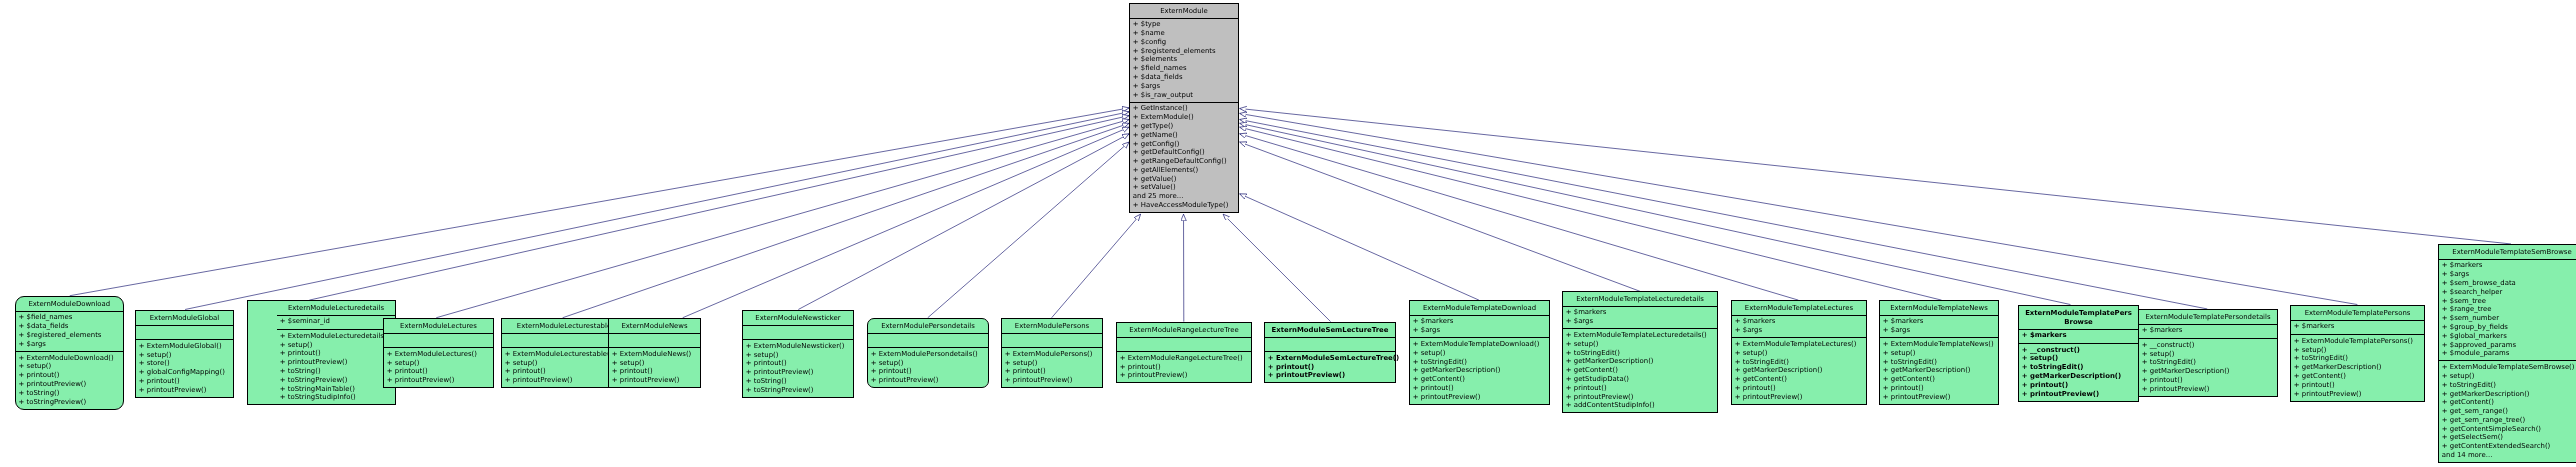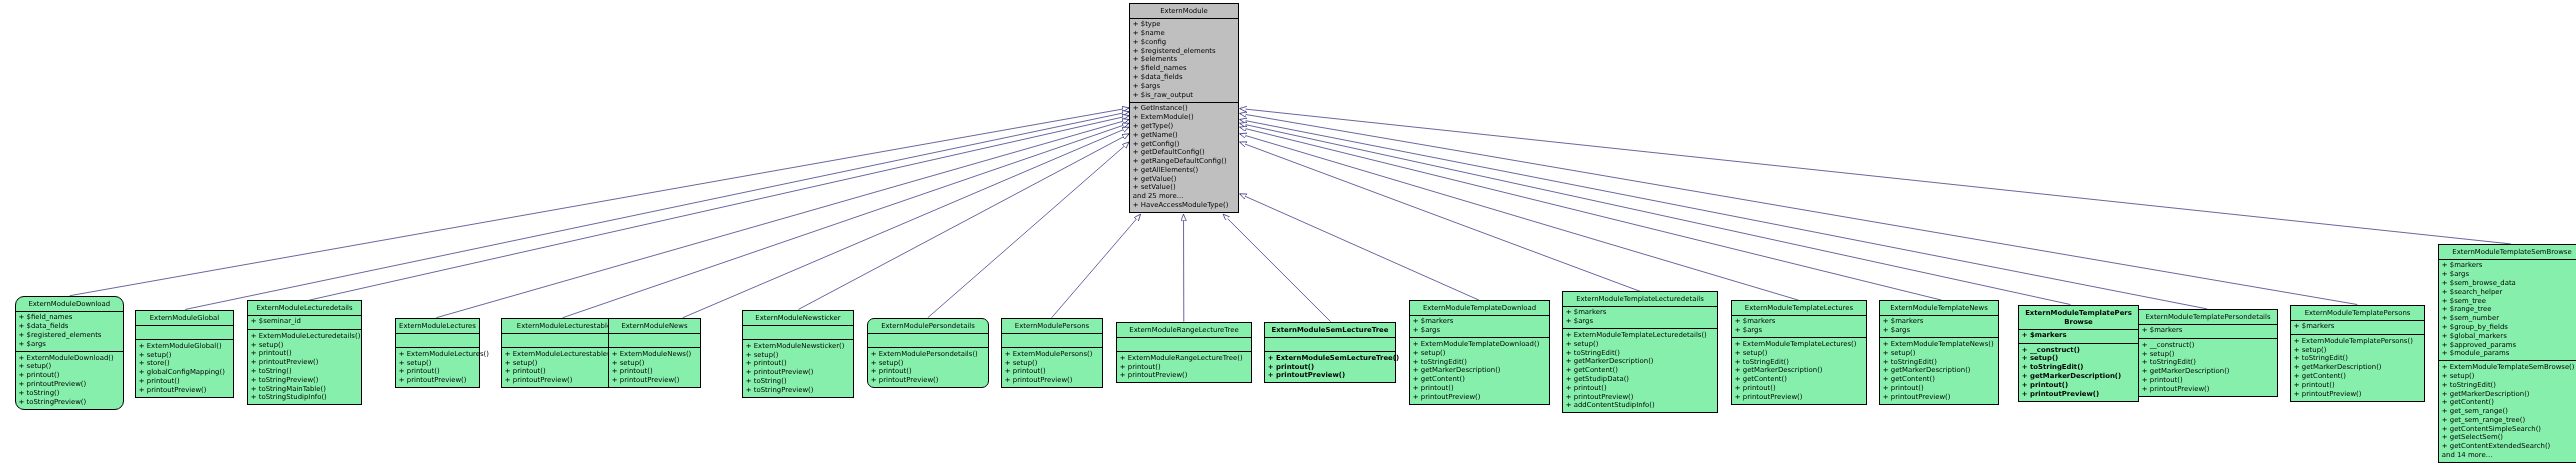--- a/index.html
+++ b/index.html
@@ -117,37 +117,37 @@
       <div class="attrs"></div>
       <div class="methods">
         <div class="row">+ ExternModuleGlobal()</div>
         <div class="row">+ setup()</div>
         <div class="row">+ store()</div>
         <div class="row">+ globalConfigMapping()</div>
         <div class="row">+ printout()</div>
         <div class="row">+ printoutPreview()</div>
       </div>
     </div>
-    <div class="node" style="left: 235px; top: 300px; width: 115px;">
+    <div class="node" style="left: 235px; top: 300px; width: 149px; padding-left: 29px;">
       <div class="title">ExternModuleLecturedetails</div>
       <div class="attrs">
         <div class="row">+ $seminar_id</div>
       </div>
       <div class="methods">
         <div class="row">+ ExternModuleLecturedetails()</div>
         <div class="row">+ setup()</div>
         <div class="row">+ printout()</div>
         <div class="row">+ printoutPreview()</div>
         <div class="row">+ toString()</div>
         <div class="row">+ toStringPreview()</div>
         <div class="row">+ toStringMainTable()</div>
         <div class="row">+ toStringStudipInfo()</div>
       </div>
     </div>
-    <div class="node" style="left: 383px; top: 318px; width: 85px;">
+    <div class="node" style="left: 371px; top: 318px; width: 111px;">
       <div class="title">ExternModuleLectures</div>
       <div class="attrs"></div>
       <div class="methods">
         <div class="row">+ ExternModuleLectures()</div>
         <div class="row">+ setup()</div>
         <div class="row">+ printout()</div>
         <div class="row">+ printoutPreview()</div>
       </div>
     </div>
     <div class="node" style="left: 489px; top: 318px; width: 126px;">

